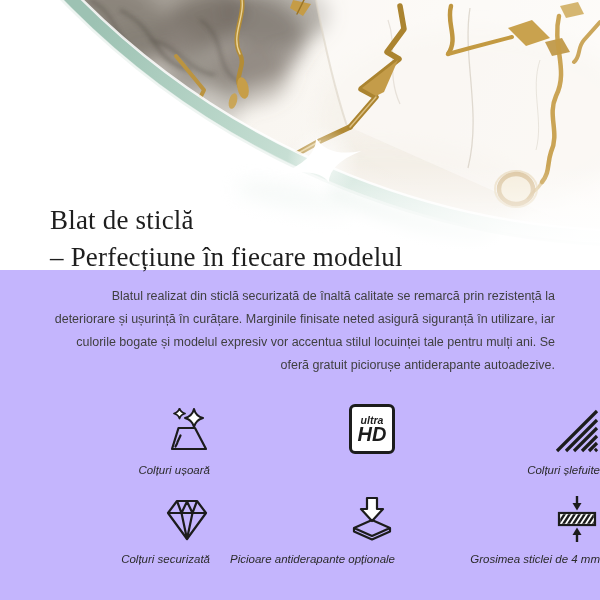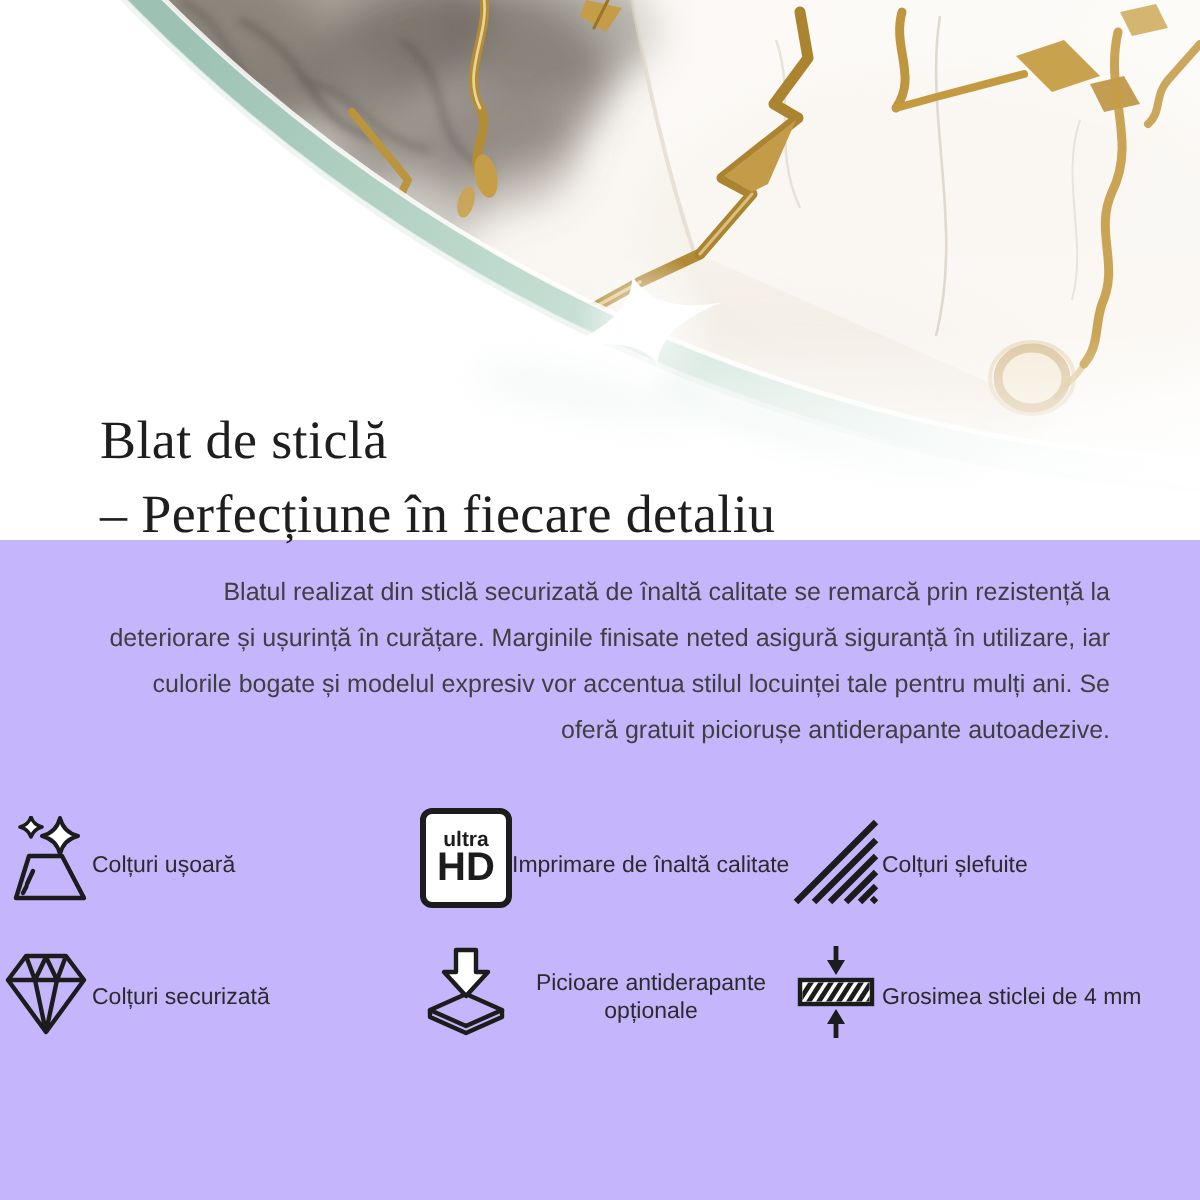--- a/index.html
+++ b/index.html
@@ -15,21 +15,21 @@
     letter-spacing:0.2px;z-index:5;
   }
   .intro{
     position:absolute;left:50px;top:285px;width:505px;margin:0;
     font-size:12.5px;line-height:23px;color:#3f3f3f;z-index:5;text-align:right;
   }
   .features{
     position:absolute;left:0;top:402px;width:600px;
     display:grid;grid-template-columns:210px 185px 205px;row-gap:14px;
   }
-  .feature{display:flex;flex-direction:row;align-items:center;}
+  .feature{display:flex;flex-direction:column;align-items:flex-end;font-style:italic;}
   .icon-box{height:52px;display:flex;align-items:flex-end;justify-content:center;}
   .feature-label{margin-top:9px;font-size:11.5px;color:#2b2b2b;text-align:center;line-height:14px;}
   .icon-stroke{stroke:#1c1c1c;fill:none;stroke-width:2.2;}
   .hd-badge{
     width:40px;height:44px;border:3px solid #1c1c1c;border-radius:6px;
     display:flex;flex-direction:column;align-items:center;justify-content:center;
     color:#1c1c1c;background:#fff;
   }
   .hd-badge .t1{font-size:10.5px;font-weight:600;line-height:11px;}
   .hd-badge .t2{font-size:20px;font-weight:700;line-height:17px;margin-top:0px;}
@@ -149,21 +149,21 @@
     <g transform="translate(323,162) rotate(-16)">
       <circle r="36" fill="url(#glowGrad)" opacity="0.95"></circle>
       <path d="M-48,0 Q-6,-3 0,-25 Q6,-3 40,0 Q6,3 0,21 Q-6,3 -48,0 Z" fill="#ffffff" opacity="0.97"></path>
       <path d="M-16,0 Q-2,-2 0,-12 Q2,-2 14,0 Q2,2 0,12 Q-2,2 -16,0 Z" fill="#ffffff" opacity="0.85" transform="rotate(42)"></path>
       <circle r="3" fill="#ffffff"></circle>
     </g>
   </svg>
 
   <h1 class="heading">
     <span>Blat de sticlă</span><br>
-    <span>– Perfecțiune în fiecare detaliu</span>
+    <span>– Perfecțiune în fiecare modelul</span>
   </h1>
 
   <p class="intro">Blatul realizat din sticlă securizată de înaltă calitate se remarcă prin rezistență la deteriorare și ușurință în curățare. Marginile finisate neted asigură siguranță în utilizare, iar culorile bogate și modelul expresiv vor accentua stilul locuinței tale pentru mulți ani. Se oferă gratuit piciorușe antiderapante autoadezive.</p>
 
   <div class="features">
 
     <div class="feature">
       <div class="icon-box">
         <svg width="46" height="46" viewBox="0 0 46 46">
           <path class="icon-stroke" stroke-linejoin="round" d="M8,41 L14.5,20 L31,20 L42,41 Z"></path>
@@ -176,21 +176,20 @@
       <div class="feature-label">Colțuri ușoară</div>
     </div>
 
     <div class="feature">
       <div class="icon-box">
         <div class="hd-badge">
           <div class="t1">ultra</div>
           <div class="t2">HD</div>
         </div>
       </div>
-      <div class="feature-label">Imprimare de înaltă calitate</div>
     </div>
 
     <div class="feature">
       <div class="icon-box">
         <svg width="46" height="46" viewBox="0 0 46 46">
           <g stroke="#1c1c1c" stroke-width="3.2">
             <path d="M3,43 L43,3"></path>
             <path d="M12,43 L43,12"></path>
             <path d="M20,43 L43,20"></path>
             <path d="M28,43 L43,28"></path>

